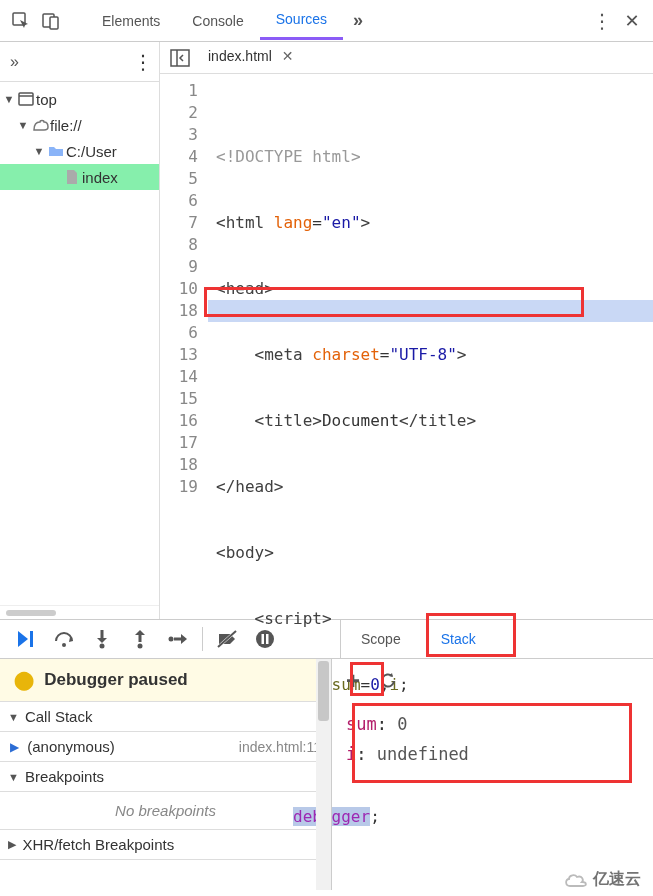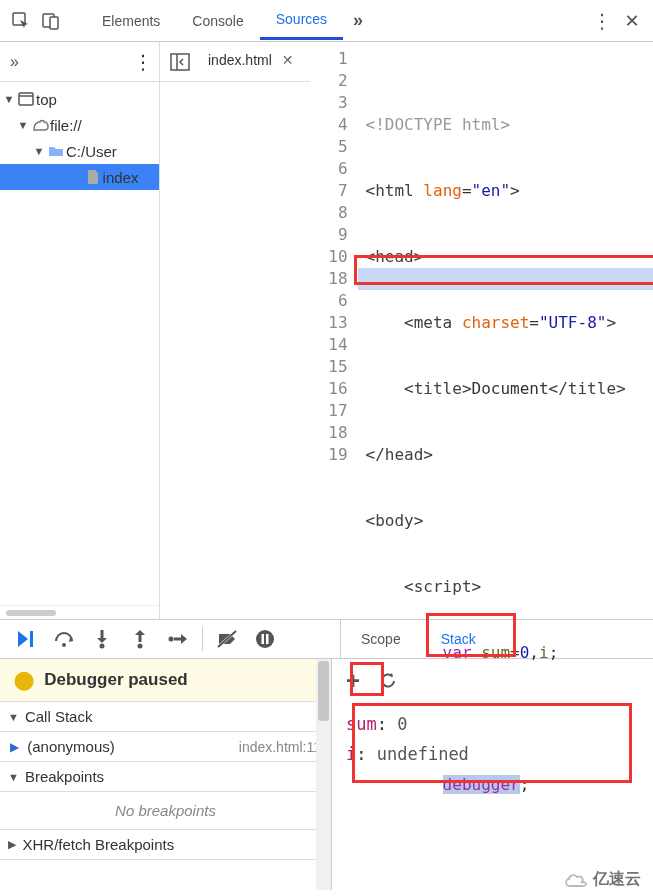--- a/index.html
+++ b/index.html
@@ -1,31 +1,31 @@
 <!DOCTYPE html>
 <html><head>
 <meta charset="utf-8">
 <style>
   * { box-sizing: border-box; margin: 0; padding: 0; }
   body { font-family: "Segoe UI", Arial, sans-serif; font-size: 14px; color: #333; background: #fff; width: 653px; height: 896px; overflow: hidden; position: relative; }
   .top-tabs { display: flex; align-items: center; border-bottom: 1px solid #ccc; height: 42px; padding: 0 6px; }
   .top-tabs .icon-btn { width: 30px; height: 30px; display: flex; align-items: center; justify-content: center; color: #555; }
   .top-tabs .tab { padding: 10px 16px; color: #555; cursor: pointer; }
-  .top-tabs .tab.active { color: #1a73e8; border-bottom: 3px solid #1d4ed8; }
+  .top-tabs .tab.active { color: #1a73e8; border-bottom: 3px solid #8b5cf6; }
   .top-tabs .spacer { flex: 1; }
   .main-row { display: flex; height: 577px; }
   .left-pane { width: 160px; border-right: 1px solid #ddd; display: flex; flex-direction: column; overflow: hidden; }
   .left-pane .sub-tabs { display: flex; align-items: center; height: 40px; border-bottom: 1px solid #ddd; padding: 0 6px; }
   .left-pane .sub-tabs .chevrons { flex: 1; color: #555; font-size: 16px; padding-left: 4px; }
   .tree { padding: 4px 0; font-size: 15px; }
   .tree-row { display: flex; align-items: center; height: 26px; white-space: nowrap; overflow: hidden; }
   .tree-row .caret { width: 14px; text-align: center; color: #555; font-size: 11px; }
   .tree-row .ricon { width: 20px; display: flex; align-items: center; justify-content: center; }
-  .tree-row.selected { background: #3b82f6; justify-content: center; }
-  .editor-pane { flex: 1; display: flex; flex-direction: row; }
+  .tree-row.selected { background: #86efac; }
+  .editor-pane { flex: 1; display: flex; flex-direction: column; }
   .editor-tabs { display: flex; align-items: center; height: 40px; border-bottom: 1px solid #ddd; padding: 0 6px; }
   .editor-tabs .panel-ico { width: 28px; height: 28px; display:flex;align-items:center;justify-content:center; margin-right:4px;}
   .editor-tab { display: flex; align-items: center; gap: 10px; padding: 6px 10px; border-bottom: 3px solid transparent; color: #333; }
   .editor-tab .close { color: #666; font-size: 14px; }
   .code-area { display: flex; flex: 1; font-family: Consolas, monospace; font-size: 16px; line-height: 22px; position: relative; }
   .gutter { width: 48px; text-align: right; padding: 6px 10px 0 0; color: #888; }
   .gutter div { height: 22px; }
   .code { flex: 1; padding: 6px 0 0 8px; white-space: pre; position: relative; }
   .code .line { height: 22px; }
   .hl { color: #404040; }

